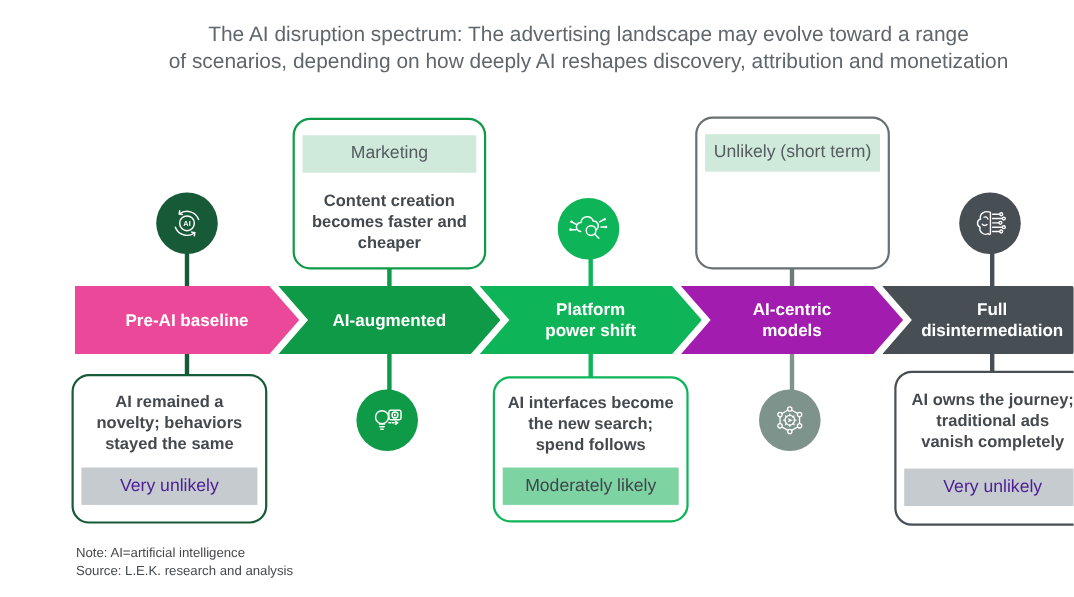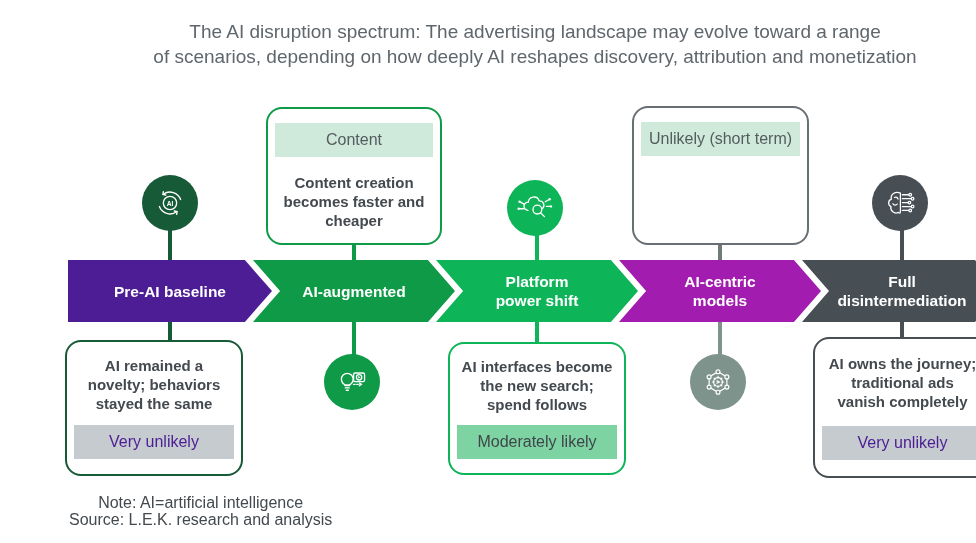--- a/index.html
+++ b/index.html
@@ -4,21 +4,21 @@
 <style>
   html,body{margin:0;padding:0;background:#fff;}
   .canvas{position:relative;width:976px;height:543px;background:#fff;overflow:hidden;
           font-family:"Liberation Sans",sans-serif;margin-left:47px;}
   .title{position:absolute;top:19px;left:0;width:100%;text-align:center;
          font-size:19px;line-height:25px;color:#5F666C;white-space:pre-line;}
   
   .arrow{position:absolute;top:260px;height:62px;display:flex;align-items:center;
          justify-content:center;color:#fff;font-weight:bold;font-size:15.5px;
          line-height:19px;text-align:center;white-space:pre-line;z-index:2;}
-  .a1{left:21px;width:204px;background:#4c1d95;
+  .a1{left:21px;width:204px;background:#ec4899;
       clip-path:polygon(0 0,86.7% 0,100% 50%,86.7% 100%,0 100%);}
   .a2{left:206px;width:202px;background:#0F9A48;
       clip-path:polygon(0 0,86.6% 0,100% 50%,86.6% 100%,0 100%,13.4% 50%);}
   .a3{left:389px;width:202px;background:#0EB558;
       clip-path:polygon(0 0,86.6% 0,100% 50%,86.6% 100%,0 100%,13.4% 50%);}
   .a4{left:572px;width:202px;background:#a21caf;
       clip-path:polygon(0 0,86.6% 0,100% 50%,86.6% 100%,0 100%,13.4% 50%);}
   .a5{left:755px;width:200px;background:#474E54;
       clip-path:polygon(0 0,86.5% 0,100% 50%,86.5% 100%,0 100%,13.5% 50%);}
   
@@ -51,22 +51,22 @@
   .b3{left:401px;top:342px;width:178px;height:133px;border-color:#0EB558;padding:13px 0 14px;}
   .b4{left:585px;top:106px;width:177px;height:139px;border-color:#687074;padding:14px 0 13px;}
   .b5{left:766px;top:337px;width:179px;height:141px;border-color:#474E54;padding:15px 0 16px;}
   .callout-text{font-weight:bold;font-size:15px;line-height:19px;color:#43494E;
                 white-space:pre-line;}
   .badge{width:calc(100% - 14px);height:34px;display:flex;align-items:center;
          justify-content:center;font-size:16px;box-sizing:border-box;}
   .badge-mint{background:#CFE9DA;color:#555C60;}
   .badge-green{background:#7ED3A3;color:#3F464B;}
   .badge-gray{background:#C5CBCE;color:#4c1d95;}
-  .footer{position:absolute;left:22px;top:494px;font-size:16px;line-height:17px;
-          color:#43494E;text-align:center;}
+  .footer{position:absolute;left:22px;top:494px;font-size:12px;line-height:17px;
+          color:#43494E;}
 </style>
 </head>
 <body>
 
 <div class="canvas">
 
   <div class="title">The AI disruption spectrum: The advertising landscape may evolve toward a range
 of scenarios, depending on how deeply AI reshapes discovery, attribution and monetization</div>
 
   <div class="stem s1t"></div>
@@ -179,21 +179,21 @@
   </div>
 
   <div class="callout b1">
     <div class="callout-text">AI remained a
 novelty; behaviors
 stayed the same</div>
     <div class="badge badge-gray">Very unlikely</div>
   </div>
 
   <div class="callout b2">
-    <div class="badge badge-mint">Content</div>
+    <div class="badge badge-mint">Marketing</div>
     <div class="callout-text">Content creation
 becomes faster and
 cheaper</div>
   </div>
 
   <div class="callout b3">
     <div class="callout-text">AI interfaces become
 the new search;
 spend follows</div>
     <div class="badge badge-green">Moderately likely</div>

